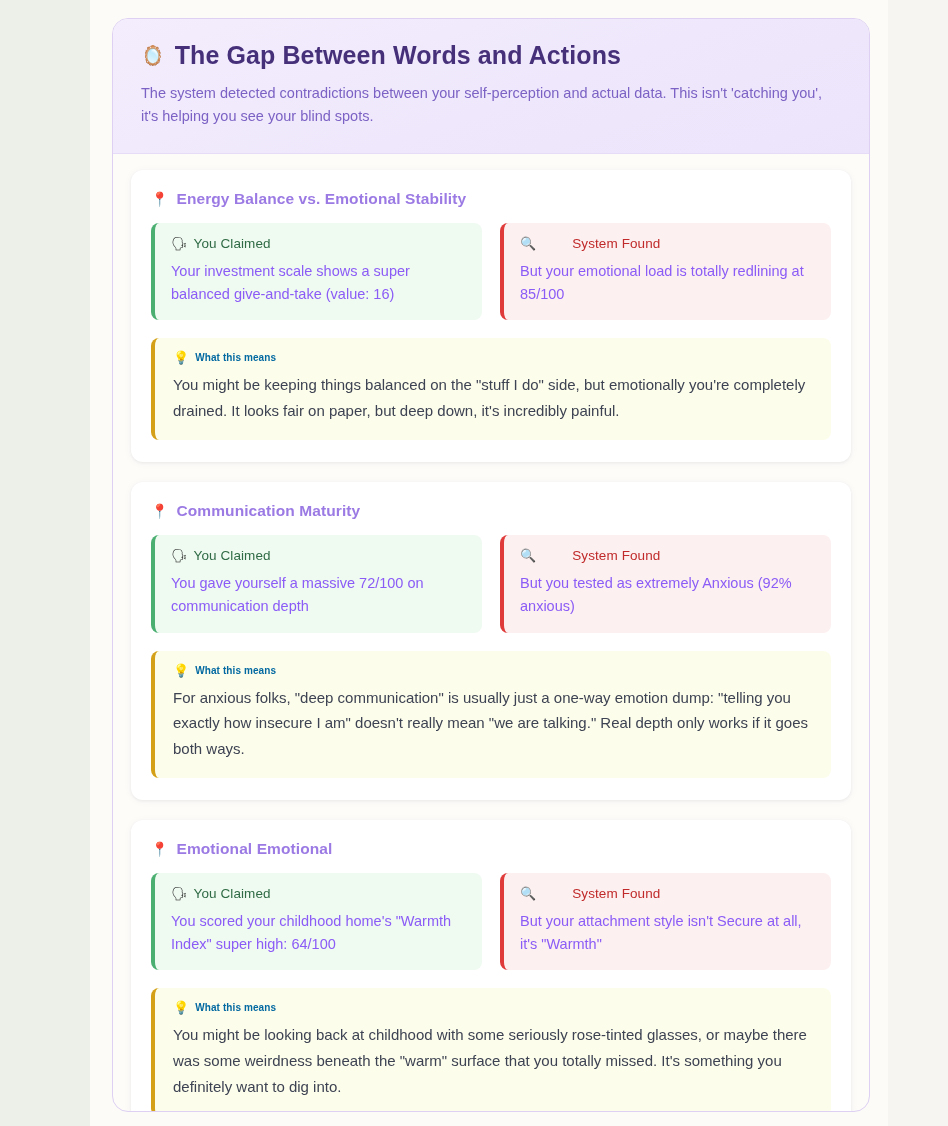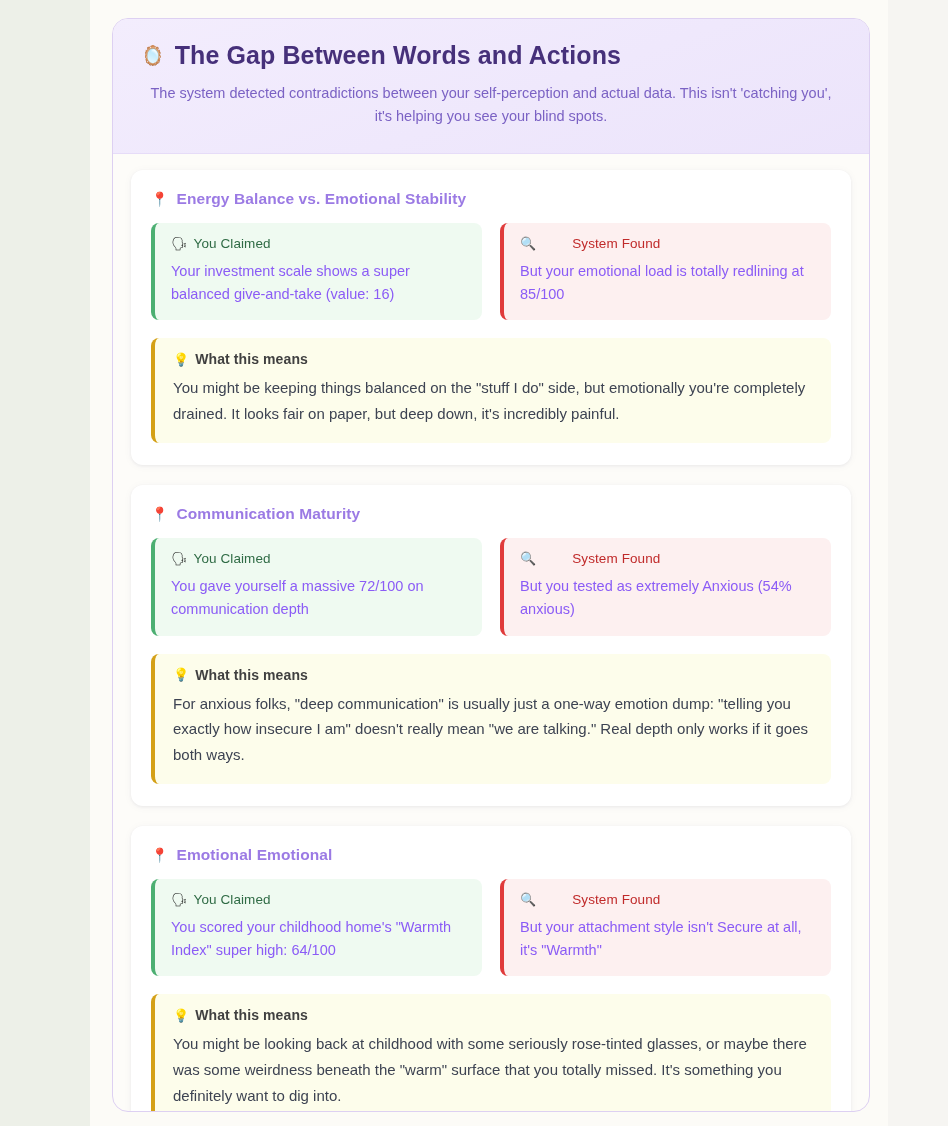--- a/index.html
+++ b/index.html
@@ -79,21 +79,20 @@
     font-weight: bold;
     color: #46307a;
     letter-spacing: 0.1px;
   }
   .banner-sub {
     margin-top: 12px;
     font-size: 14.5px;
     line-height: 1.62;
     color: #7b62c4;
     max-width: 700px;
-    text-align: center;
   }
 
   
   .cards-area {
     padding: 16px 18px 22px 18px;
     display: flex;
     flex-direction: column;
     gap: 20px;
   }
 
@@ -182,23 +181,23 @@
     align-items: center;
     gap: 6px;
     margin-bottom: 8px;
   }
   .bulb-icon {
     font-size: 13px;
     line-height: 1;
     flex: 0 0 auto;
   }
   .meaning-label {
-    font-size: 14px;
+    font-size: 10px;
     font-weight: bold;
-    color: #404040;
+    color: #0369a1;
     letter-spacing: 0.1px;
   }
   .meaning-text {
     font-size: 15px;
     line-height: 1.72;
     color: #3d4352;
   }
 </style>
 </head>
 <body>
@@ -262,21 +261,21 @@
               <span class="col-head-icon">🗣</span>
               <span class="col-head-label">You Claimed</span>
             </div>
             <div class="col-body">You gave yourself a massive 72/100 on communication depth</div>
           </div>
           <div class="compare-col col-found">
             <div class="col-head">
               <span class="col-head-icon">🔍</span>
               <span class="col-head-label">System Found</span>
             </div>
-            <div class="col-body">But you tested as extremely Anxious (54% anxious)</div>
+            <div class="col-body">But you tested as extremely Anxious (92% anxious)</div>
           </div>
         </div>
         <div class="meaning-block">
           <div class="meaning-head">
             <span class="bulb-icon">💡</span>
             <span class="meaning-label">What this means</span>
           </div>
           <div class="meaning-text">For anxious folks, "deep communication" is usually just a one-way emotion dump: "telling you exactly how insecure I am" doesn't really mean "we are talking." Real depth only works if it goes both ways.</div>
         </div>
       </div>

